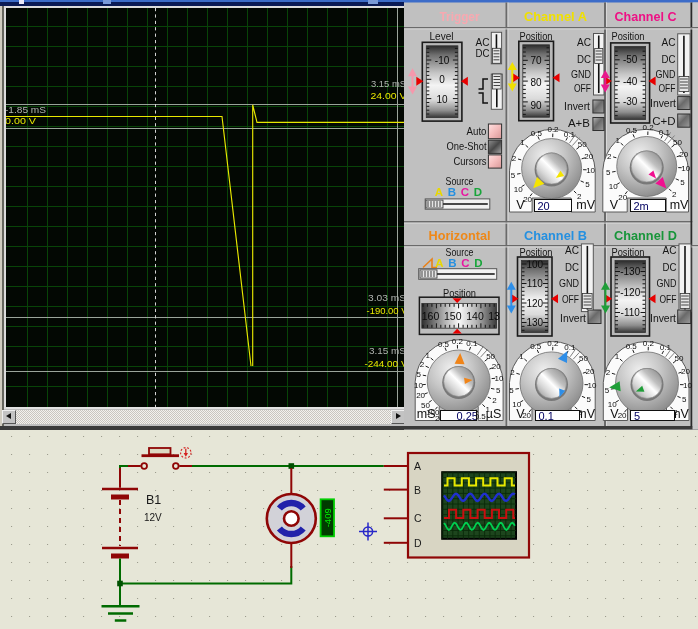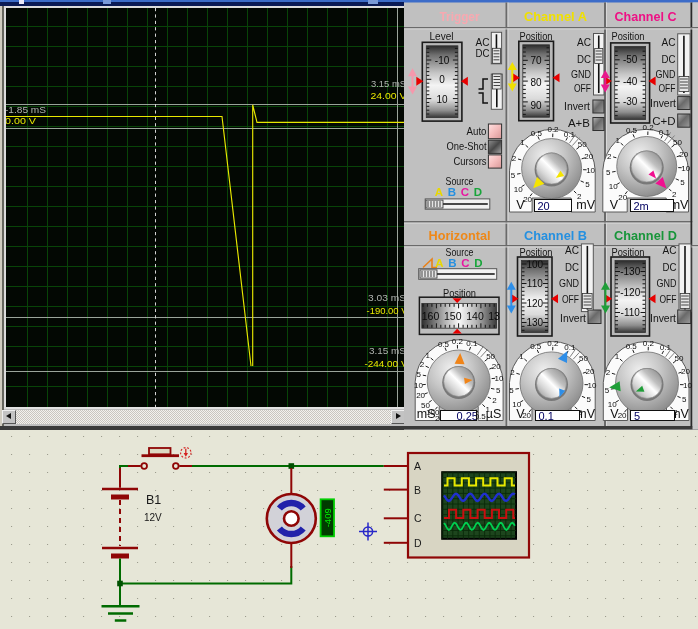--- a/index.html
+++ b/index.html
@@ -709,21 +709,21 @@
         <text x="675.6" y="414.8" font-size="8" fill="#101010" text-anchor="middle">2</text>
         <circle cx="647" cy="383.4" r="31.5" fill="url(#knobG)" stroke="#6e6e6e" stroke-width="0.8"></circle>
         <circle cx="647" cy="384.4" r="16.5" fill="#787878"></circle>
         <circle cx="647" cy="383.4" r="15" fill="url(#innerMetal)" stroke="#8a8a8a" stroke-width="0.6"></circle>
         <polygon points="609.2,387.4 620.7,391.2 619.6,381.2" fill="#1f9e38"></polygon>
         <polygon points="635.8,391.5 644.4,391.8 642.2,385.8" fill="#1f9e38"></polygon>
         <text x="614.3" y="417.5" font-size="12.5" fill="#101010" text-anchor="middle">V</text>
         <text x="679.5" y="417.5" font-size="12.5" fill="#101010" text-anchor="middle">mV</text>
       </svg>
   <div style="position:absolute;left:533.5px;top:198.7px;width:38px;height:13px;background:#fff;border:1px solid #111;color:#000060;font-size:11px;line-height:13px;padding-left:3px;box-sizing:border-box;overflow:hidden">20</div>
-      <div style="position:absolute;left:629.5px;top:198.7px;width:44px;height:13px;background:#fff;border:1px solid #111;color:#000060;font-size:11px;line-height:13px;padding-left:3px;box-sizing:border-box;overflow:hidden">2m</div>
+      <div style="position:absolute;left:629.5px;top:198.7px;width:36px;height:13px;background:#fff;border:1px solid #111;color:#000060;font-size:11px;line-height:13px;padding-left:3px;box-sizing:border-box;overflow:hidden">2m</div>
       <div style="position:absolute;left:439.5px;top:409.5px;width:37.5px;height:11px;background:#fff;border:1px solid #111;color:#000060;font-size:11px;line-height:11px;padding-left:16px;box-sizing:border-box;overflow:hidden">0.25m</div>
       <div style="position:absolute;left:534.5px;top:409.5px;width:45px;height:11px;background:#fff;border:1px solid #111;color:#000060;font-size:11px;line-height:11px;padding-left:3px;box-sizing:border-box;overflow:hidden">0.1</div>
       <div style="position:absolute;left:630px;top:409.5px;width:45px;height:11px;background:#fff;border:1px solid #111;color:#000060;font-size:11px;line-height:11px;padding-left:3px;box-sizing:border-box;overflow:hidden">5</div>
  </div>
  <svg width="698" height="199" viewBox="0 430 698 199" style="position:absolute;left:0;top:430px" font-family="Liberation Sans, sans-serif">
       <path d="M120,470 L120,466 L128,466 M192,466 L383.8,466 M291.3,466 L291.3,469" stroke="#006b00" stroke-width="2" fill="none"></path>
       <path d="M128,466 L140.8,466" stroke="#8f0606" stroke-width="2" fill="none"></path>
       <path d="M179.2,466 L192,466" stroke="#8f0606" stroke-width="2" fill="none"></path>
       <circle cx="144.2" cy="466" r="2.8" fill="#e6e6d7" stroke="#8f0606" stroke-width="1.8"></circle>
       <circle cx="175.8" cy="466" r="2.8" fill="#e6e6d7" stroke="#8f0606" stroke-width="1.8"></circle>

